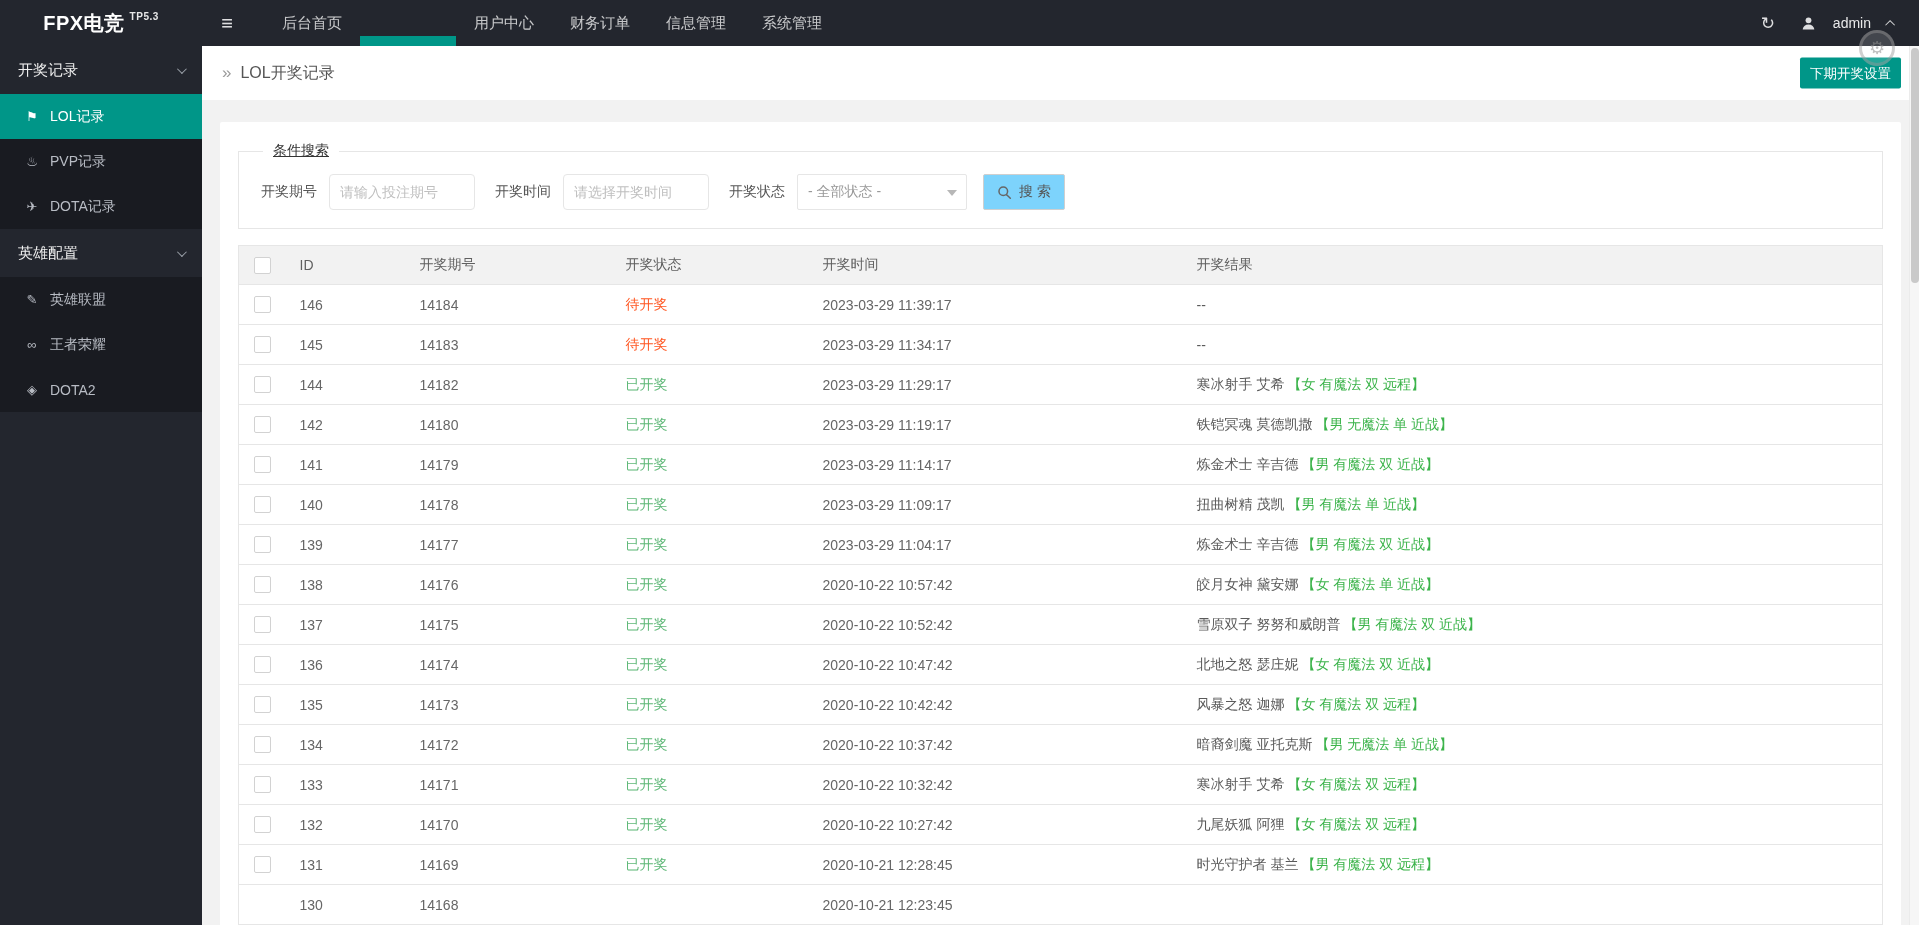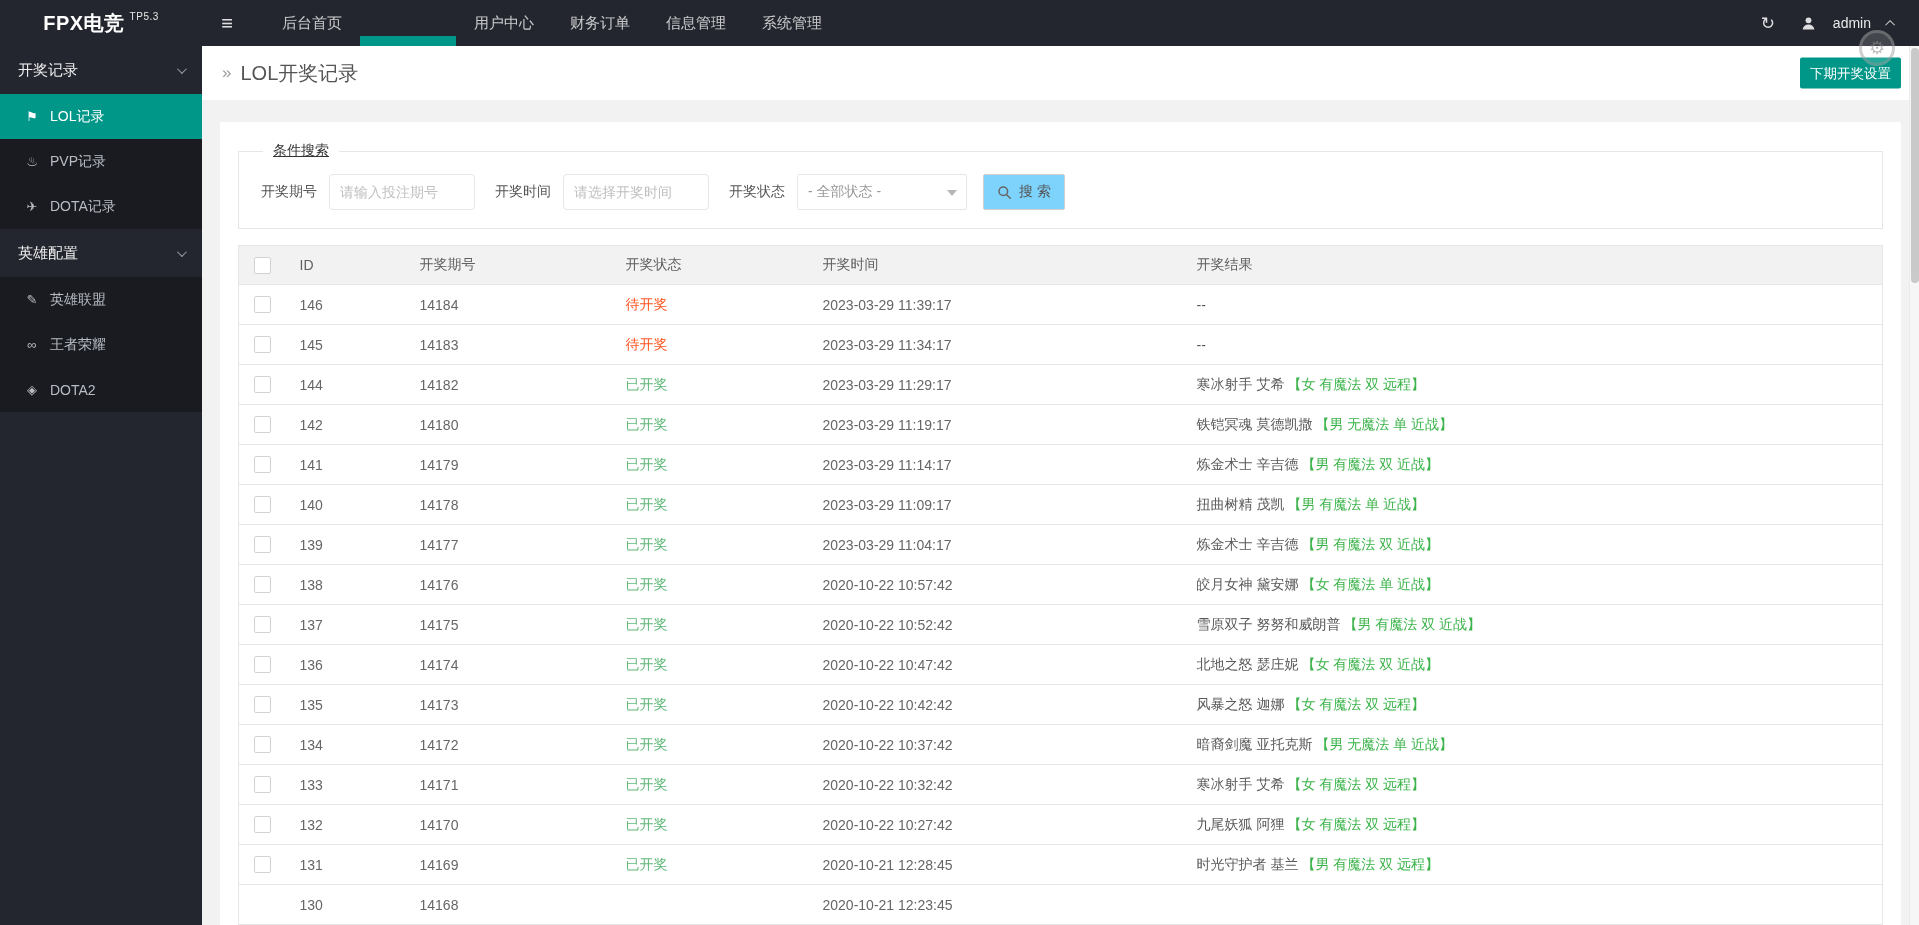--- a/index.html
+++ b/index.html
@@ -3,21 +3,21 @@
 <meta charset="utf-8">
 <style>
   * { margin:0; padding:0; box-sizing:border-box; }
   html,body { width:1919px; height:925px; overflow:hidden; }
   body { font-family:"Liberation Sans","DejaVu Sans",sans-serif; background:#f2f2f2; font-size:14px; }
   .app { position:relative; width:1919px; height:925px; overflow:hidden; }
 
   
   .navbar { display:flex; align-items:stretch; height:46px; background:#23262e; color:#fff; position:relative; z-index:20; }
   .logo { width:202px; display:flex; align-items:center; justify-content:center; font-size:20px; font-weight:bold; letter-spacing:.5px; }
-  .logo sup { font-size:10px; font-weight:normal; margin-left:5px; transform:translateY(-7px); color:#e8e8e8; }
+  .logo sup { font-size:10px; font-weight:bold; margin-left:5px; transform:translateY(-7px); color:#e8e8e8; }
   .hamburger { width:50px; display:flex; align-items:center; justify-content:center; font-size:20px; color:rgba(255,255,255,.85); cursor:pointer; }
   .nav-menu { display:flex; margin-left:12px; }
   .nav-item { padding:0 18px; line-height:46px; font-size:15px; color:rgba(255,255,255,.75); cursor:pointer; }
   .nav-item.active { background:#009688; color:#fff;margin-top:36px; }
   .nav-spacer { flex:1; }
   .nav-refresh { width:46px; display:flex; align-items:center; justify-content:center; font-size:17px; color:rgba(255,255,255,.85); cursor:pointer; }
   .nav-user { display:flex; align-items:center; gap:17px; padding:0 24px 0 10px; cursor:pointer; font-size:14px; color:rgba(255,255,255,.9); }
   .chev-up { width:7px; height:7px; border-left:1.5px solid rgba(255,255,255,.8); border-top:1.5px solid rgba(255,255,255,.8); transform:rotate(45deg) translateY(2px); display:inline-block; }
 
   
@@ -29,21 +29,21 @@
   .side-group-header .chev-down { position:absolute; right:18px; width:7px; height:7px; border-left:1.5px solid #9aa0a8; border-top:1.5px solid #9aa0a8; transform:rotate(-135deg) translateY(2px); }
   .side-items { background:rgba(0,0,0,.28); }
   .side-item { height:45px; display:flex; align-items:center; padding-left:22px; color:#b8bcc4; font-size:14px; cursor:pointer; }
   .side-item .s-icon { width:20px; font-size:13px; margin-right:8px; text-align:center; color:inherit; }
   .side-item.active { background:#009688; color:#fff; }
 
   
   .main { flex:1; background:#f2f2f2; height:100%; overflow:hidden; position:relative; }
   .breadcrumb-bar { height:54px; background:#fff; display:flex; align-items:center; padding:0 20px; position:relative; }
   .crumb-arrow { color:#9a9a9a; font-size:17px; margin-right:9px; }
-  .crumb-title { color:#555; font-size:20px; }
+  .crumb-title { color:#555; font-size:16px; }
   .action-btn { position:absolute; right:18px; top:50%; transform:translateY(-50%); background:#009688; color:#fff; border:none; border-radius:2px; height:31px; padding:4px 10px; font-size:13.5px; cursor:pointer; font-family:inherit; }
 
   .content { padding:22px 18px 0 18px; }
   .card { background:#fff; padding:16px 18px; min-height:790px; border-radius:2px; }
 
   fieldset.search-field { border:1px solid #e6e6e6; padding:14px 16px 18px 16px; margin:4px 0 16px 0; }
   fieldset.search-field legend { padding:0 10px; margin-left:8px; font-size:14px; color:#333;text-decoration:underline; }
   .search-row { display:flex; align-items:center; }
   .search-row label { color:#565656; font-size:14px; margin:0 12px 0 6px; white-space:nowrap; }
   .search-row input { width:146px; height:36px; border:1px solid #e6e6e6; border-radius:4px; padding:0 10px; font-size:14px; color:#666; outline:none; margin-right:14px; font-family:Liberation Sans, sans-serif; }

